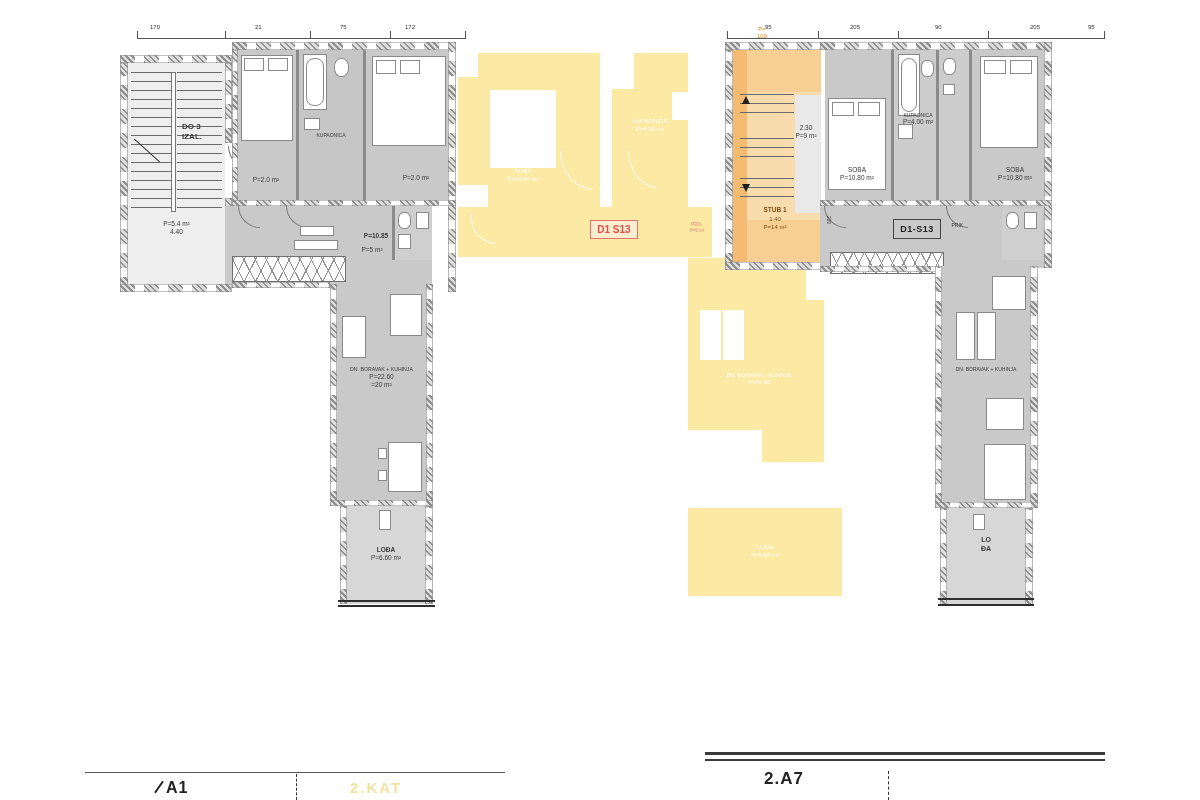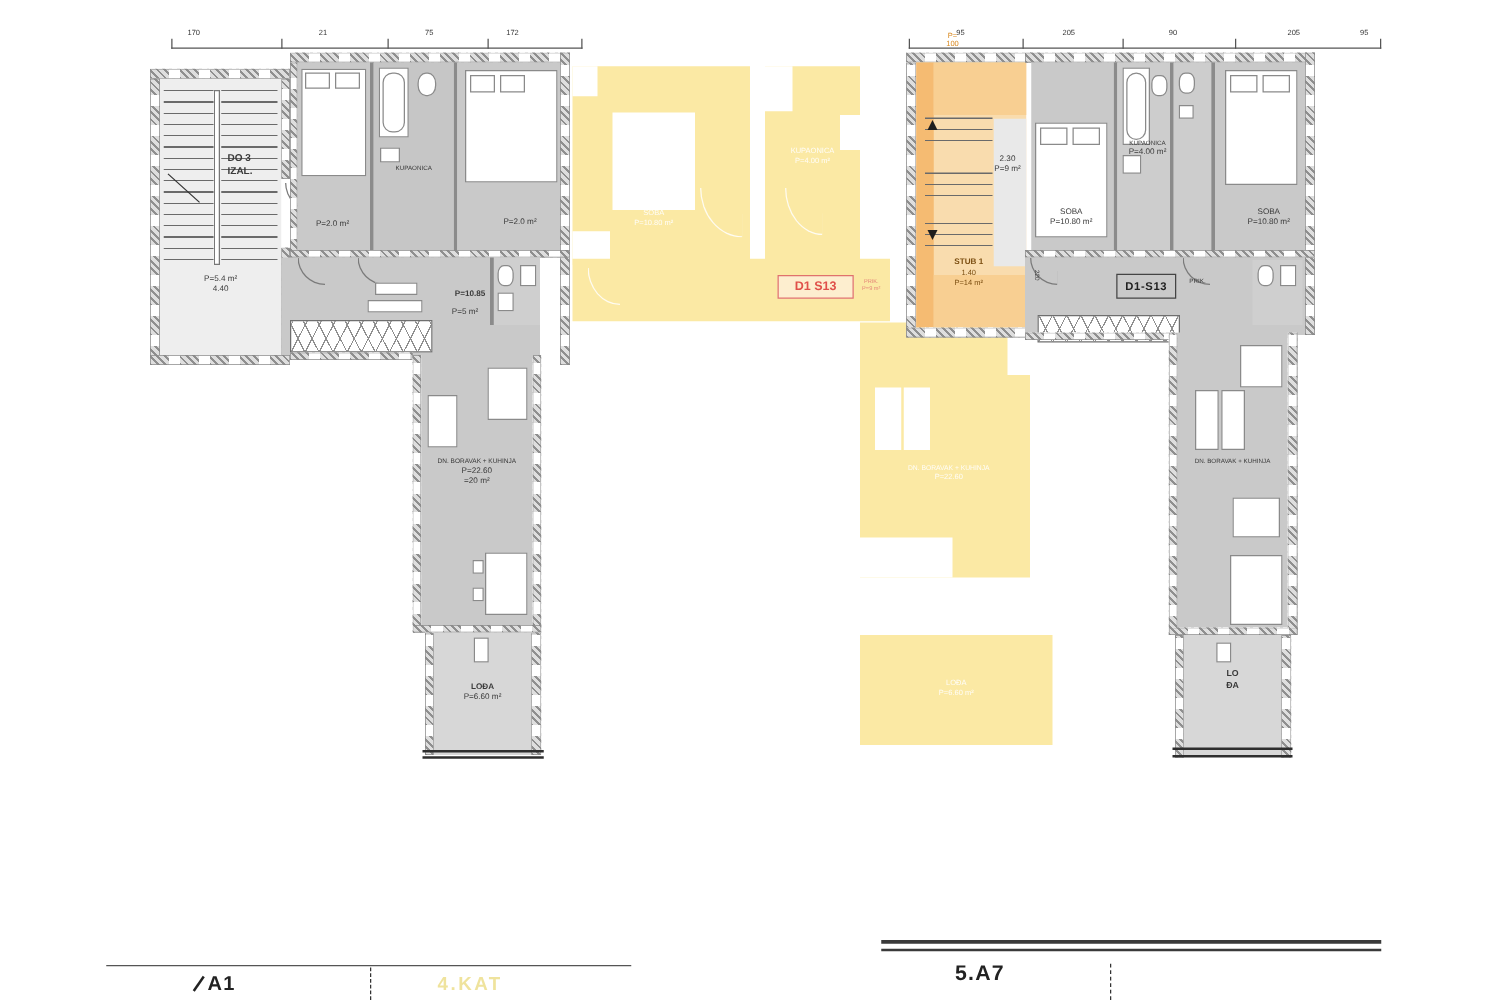--- a/index.html
+++ b/index.html
@@ -159,21 +159,21 @@
   <div class="a" style="left:612px;top:53px;width:22px;height:36px;background:#fff"></div>
   <div class="a" style="left:672px;top:92px;width:16px;height:28px;background:#fff"></div>
   <div class="a lw" style="left:614px;top:118px;width:72px">
     <div>KUPAONICA</div>
     <div>P=4.00 m²</div>
   </div>
   <div class="a arcw" style="left:628px;top:150px;width:30px;height:38px"></div>
 
   <div class="a yel" style="left:458px;top:207px;width:254px;height:50px"></div>
   <div class="a arcw" style="left:470px;top:214px;width:26px;height:30px"></div>
-  <div class="a rc" style="left:622px;top:220px;width:61px;height:19px">D1 S13</div>
+  <div class="a rc" style="left:590px;top:220px;width:48px;height:19px">D1 S13</div>
   <div class="a lp" style="left:684px;top:222px;width:26px">
     <div>PRIK.</div>
     <div>P=9 m²</div>
   </div>
 
   <div class="a yel" style="left:688px;top:258px;width:136px;height:204px"></div>
   <div class="a" style="left:700px;top:310px;width:21px;height:50px;background:#fff"></div>
   <div class="a" style="left:723px;top:310px;width:21px;height:50px;background:#fff"></div>
   <div class="a" style="left:688px;top:430px;width:74px;height:32px;background:#fff"></div>
   <div class="a" style="left:806px;top:258px;width:18px;height:42px;background:#fff"></div>
@@ -292,20 +292,20 @@
   <div class="a lbl" style="left:958px;top:536px;width:56px;font-weight:bold;font-size:7px">
     <div>LO</div>
     <div>ĐA</div>
   </div>
   <div class="a dbl" style="left:938px;top:598px;width:96px;height:8px"></div>
 
   <div class="a dl" style="left:85px;top:772px;width:420px;height:1px"></div>
   <div class="a" style="left:152px;top:786px;width:14px;height:2px;background:#222;transform:rotate(-55deg)"></div>
   <div class="a t1" style="left:166px;top:779px">A1</div>
   <div class="a dt" style="left:296px;top:774px;height:26px"></div>
-  <div class="a wm" style="left:350px;top:779px">4.KAT</div>
+  <div class="a wm" style="left:350px;top:779px">2.KAT</div>
 
   <div class="a" style="left:705px;top:752px;width:400px;height:3px;background:#3a3a3a"></div>
   <div class="a" style="left:705px;top:759px;width:400px;height:2px;background:#3a3a3a"></div>
-  <div class="a t1" style="left:764px;top:769px;font-size:17px">5.A7</div>
+  <div class="a t1" style="left:764px;top:769px;font-size:17px">2.A7</div>
   <div class="a dt" style="left:888px;top:771px;height:29px"></div>
 
 </div>
 
 </body></html>

